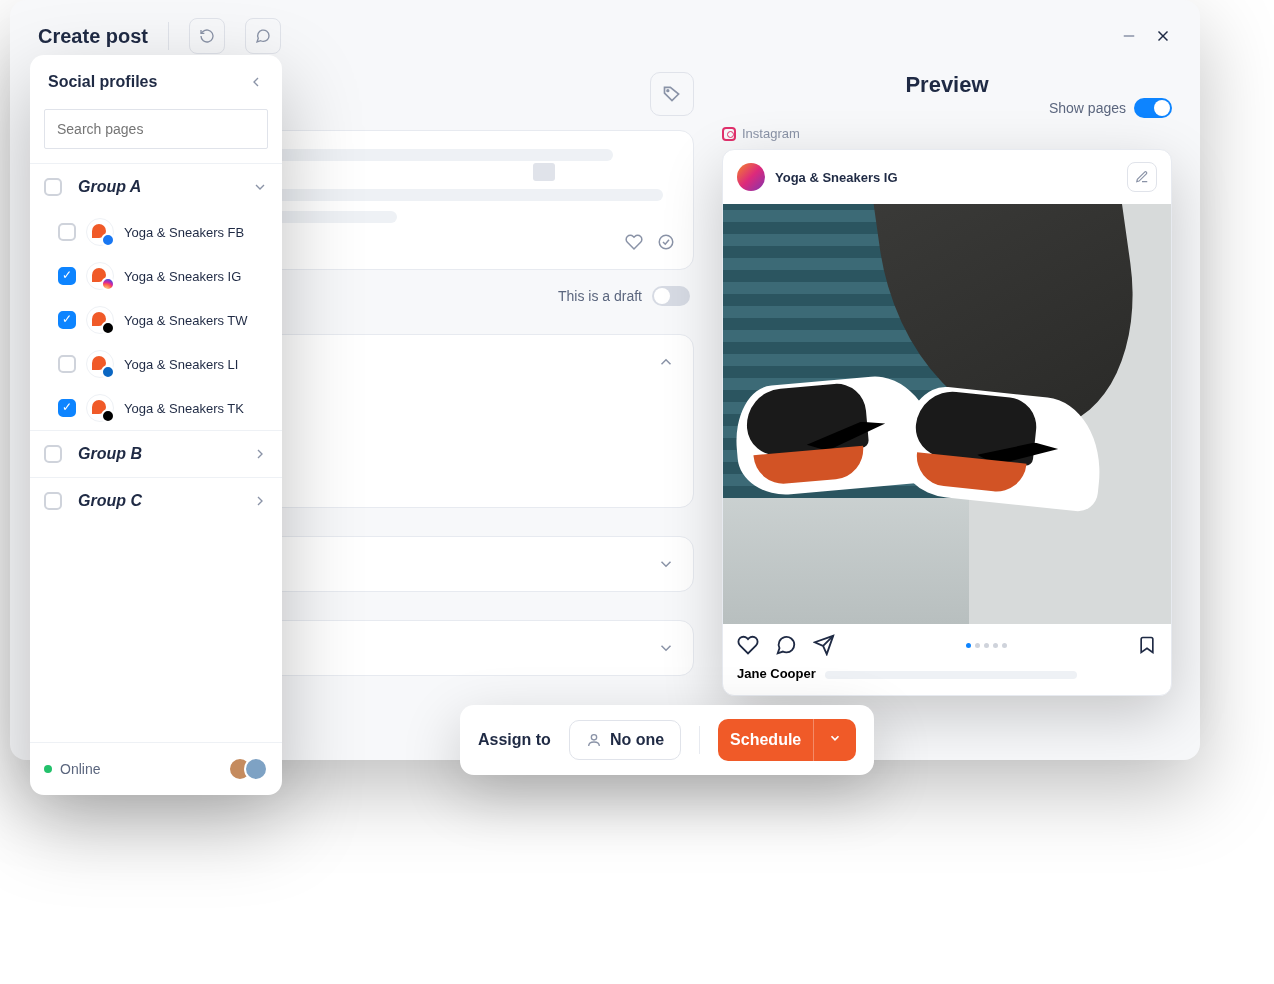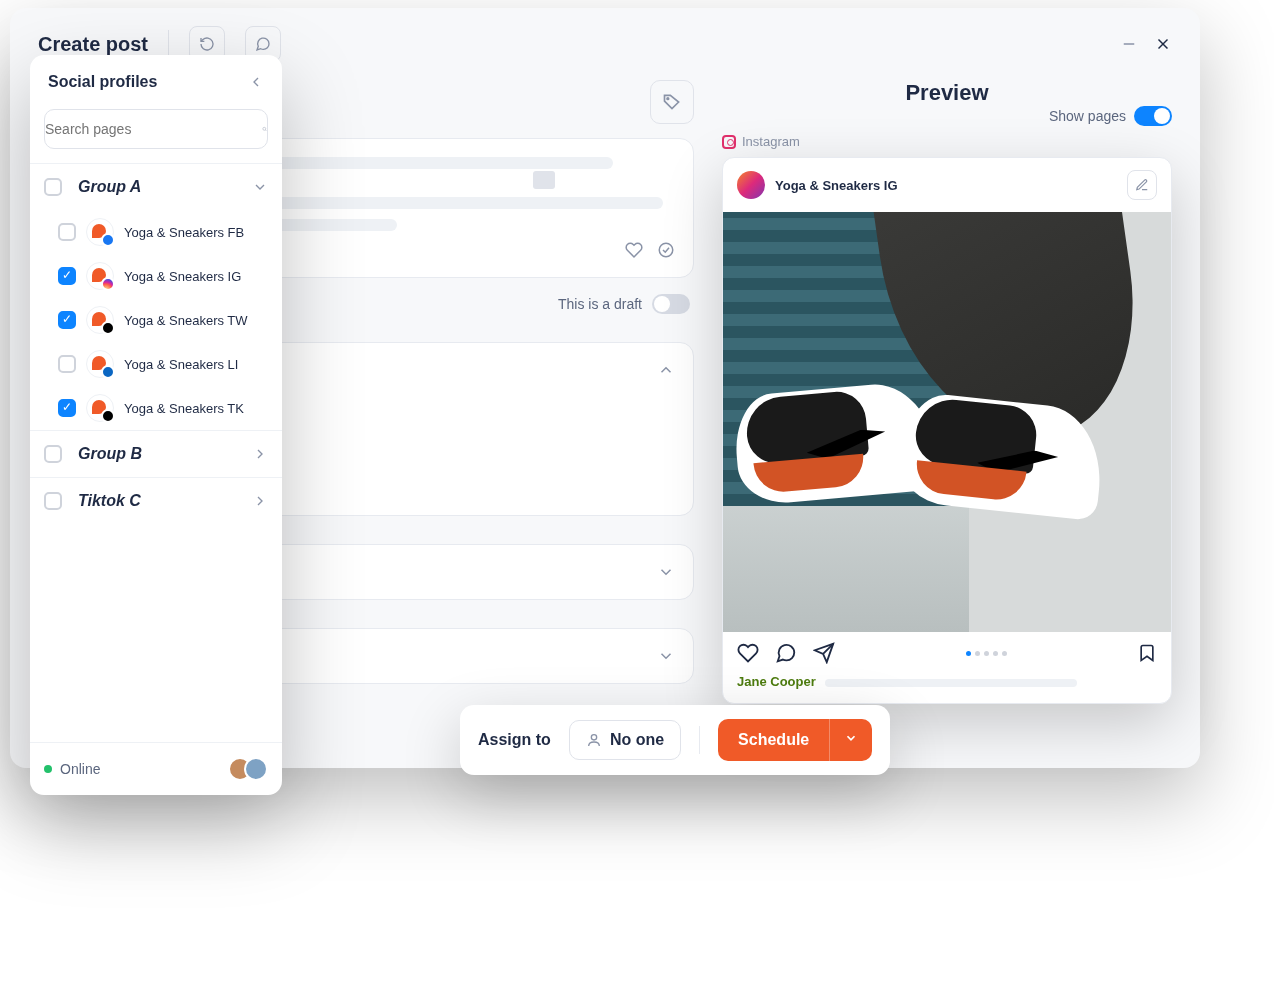--- a/index.html
+++ b/index.html
@@ -1,20 +1,20 @@
 <!DOCTYPE html>
 <html><head>
 <meta charset="utf-8">
 <style>
 * { box-sizing: border-box; margin: 0; padding: 0; font-family: -apple-system, BlinkMacSystemFont, 'Segoe UI', sans-serif; }
 body { background: #fff; width: 1274px; height: 984px; position: relative; overflow: hidden; }
 
 .main-window {
   position: absolute;
-  left: 10px; top: 8px;
+  left: 10px; top: 0;
   width: 1190px; height: 760px;
   background: #f7f8fa;
   border-radius: 16px;
   box-shadow: 0 30px 80px rgba(0,0,0,0.25);
 }
 
 .topbar {
   display: flex; align-items: center;
   padding: 18px 28px;
   gap: 20px;
@@ -146,57 +146,57 @@
 }
 .shoe.one .swoosh { left:35%; top:40%; }
 .shoe.two .swoosh { left:38%; top:42%; }
 
 .ig-actions { display:flex; align-items:center; padding:10px 14px; gap:16px; color:#1f2a44; }
 .ig-actions .spacer { flex:1; }
 .dots-ind { display:flex; gap:4px; }
 .dot { width:5px; height:5px; border-radius:50%; background:#cfd3db; }
 .dot.active { background:#0d84ff; }
 .bookmark { margin-left:auto; }
-.ig-caption { padding: 0 14px 14px 14px; font-size:13px; font-weight:700; color:#4d7c0f; }
+.ig-caption { padding: 0 14px 14px 14px; font-size:13px; font-weight:700; color:#000000; }
 .cap-skel { display:inline-block; width:60%; height:8px; background:#eef1f5; border-radius:4px; vertical-align:middle; margin-left:6px; }
 
 
 .schedule-bar {
   position:absolute; left:460px; top:705px;
   background:#fff; border-radius:14px; padding:14px 18px;
   display:flex; align-items:center; gap:18px;
   box-shadow: 0 20px 60px rgba(0,0,0,0.2);
   z-index: 20;
 }
 .assign-label { font-weight:700; color:#1f2a44; }
 .outline-btn {
   border:1px solid #e0e3ea; border-radius:10px; padding:10px 16px;
   display:flex; align-items:center; gap:8px; color:#1f2a44; font-weight:600;
 }
 .vdiv { width:1px; height:28px; background:#e7eaf0; }
 .schedule-btn {
   background:#f05a28; color:#fff; border-radius:10px; display:flex; overflow:hidden;
 }
-.schedule-btn .main { padding:12px 20px; font-weight:700; }
+.schedule-btn .main { padding:12px 12px; font-weight:700; }
 .schedule-btn .drop { padding:12px 14px; border-left:1px solid rgba(255,255,255,0.3); }
 
 
 .sidebar {
   position:absolute; left:30px; top:55px; width:252px; height:740px;
   background:#fff; border-radius:14px;
   box-shadow: 0 30px 80px rgba(0,0,0,0.25);
   display:flex; flex-direction:column;
   z-index: 30;
 }
 .sb-head { display:flex; align-items:center; padding:18px;gap:48px; }
 .sb-title { font-size:16px; font-weight:700; color:#1f2a44; }
 .sb-back { margin-left:auto; color:#8a93a7; }
 .sb-search {
-  margin: 0 14px 14px 14px; border:1px solid #e0e3ea; border-radius:10px;
-  display:flex; align-items:center; padding:10px 0; color:#8a93a7;gap:36px;
+  margin: 0 14px 14px 14px; border:1px solid #e0e3ea; border-radius:2px;
+  display:flex; align-items:center; padding:10px 12px; color:#8a93a7;gap:36px;
 }
 .sb-search input { border:none; outline:none; flex:1; font-size:14px; color:#1f2a44; }
 .sb-divider { height:1px; background:#eef1f5; }
 
 .group-row { display:flex; align-items:center; padding:14px 14px; gap:16px;font-style:italic; }
 .checkbox { width:18px; height:18px; border:2px solid #cfd3db; border-radius:5px; flex-shrink:0; }
 .checkbox.checked { background:#0d84ff; border-color:#0d84ff; position:relative; }
 .checkbox.checked::after { content:"✓"; color:#fff; font-size:12px; position:absolute; top:-1px; left:2px; }
 .group-label { font-weight:700; color:#1f2a44; }
 .group-chev { margin-left:auto; color:#8a93a7; }
@@ -527,21 +527,21 @@
     <span class="group-label">Group B</span>
     <span class="group-chev">
         <svg width="16" height="16" viewBox="0 0 24 24" fill="none" stroke="currentColor" stroke-width="2">
           <polyline points="9 18 15 12 9 6"></polyline>
         </svg>
       </span>
   </div>
   <div class="sb-divider"></div>
   <div class="group-row">
     <span class="checkbox"></span>
-    <span class="group-label">Tiktok C</span>
+    <span class="group-label">Group C</span>
     <span class="group-chev">
         <svg width="16" height="16" viewBox="0 0 24 24" fill="none" stroke="currentColor" stroke-width="2">
           <polyline points="9 18 15 12 9 6"></polyline>
         </svg>
       </span>
   </div>
 
   <div class="sb-footer">
     <span class="online-dot"></span>
     <span class="sb-online">Online</span>

